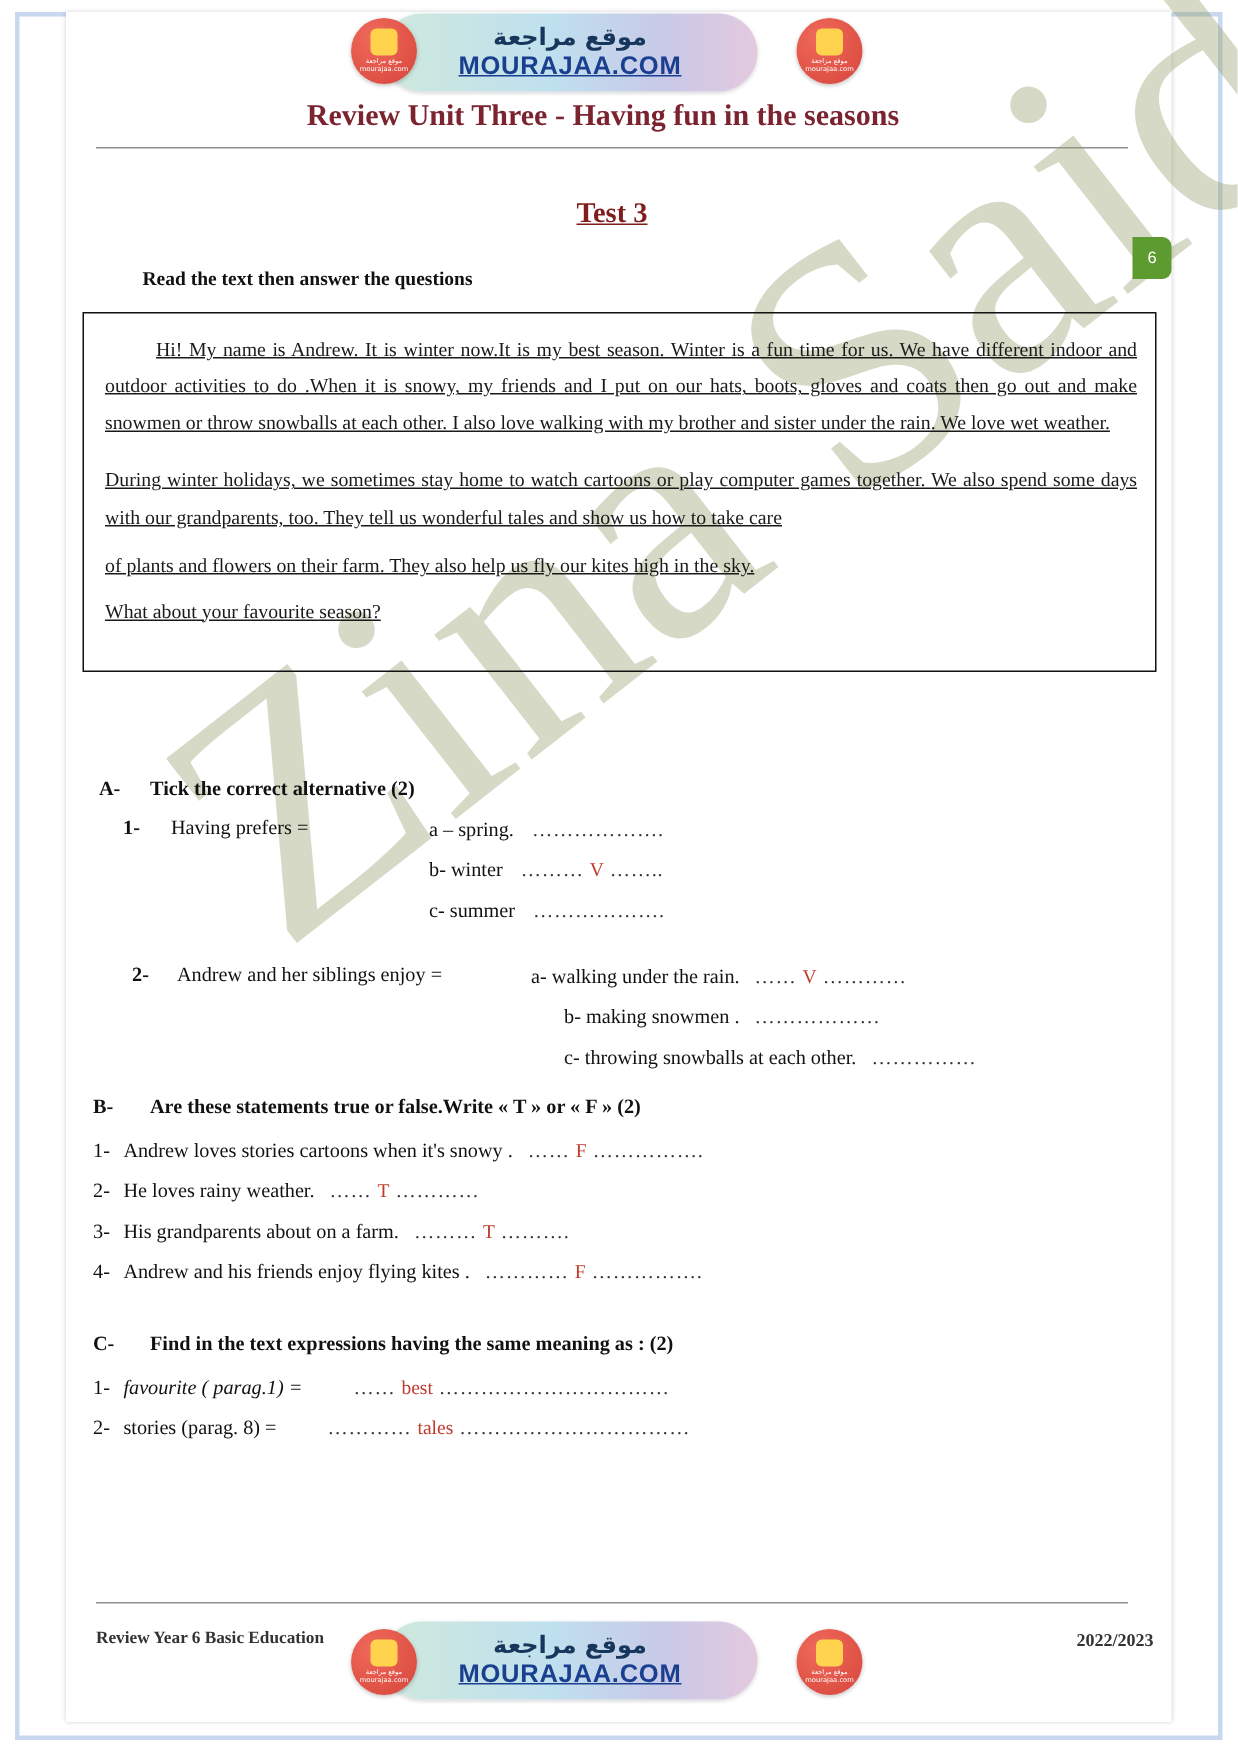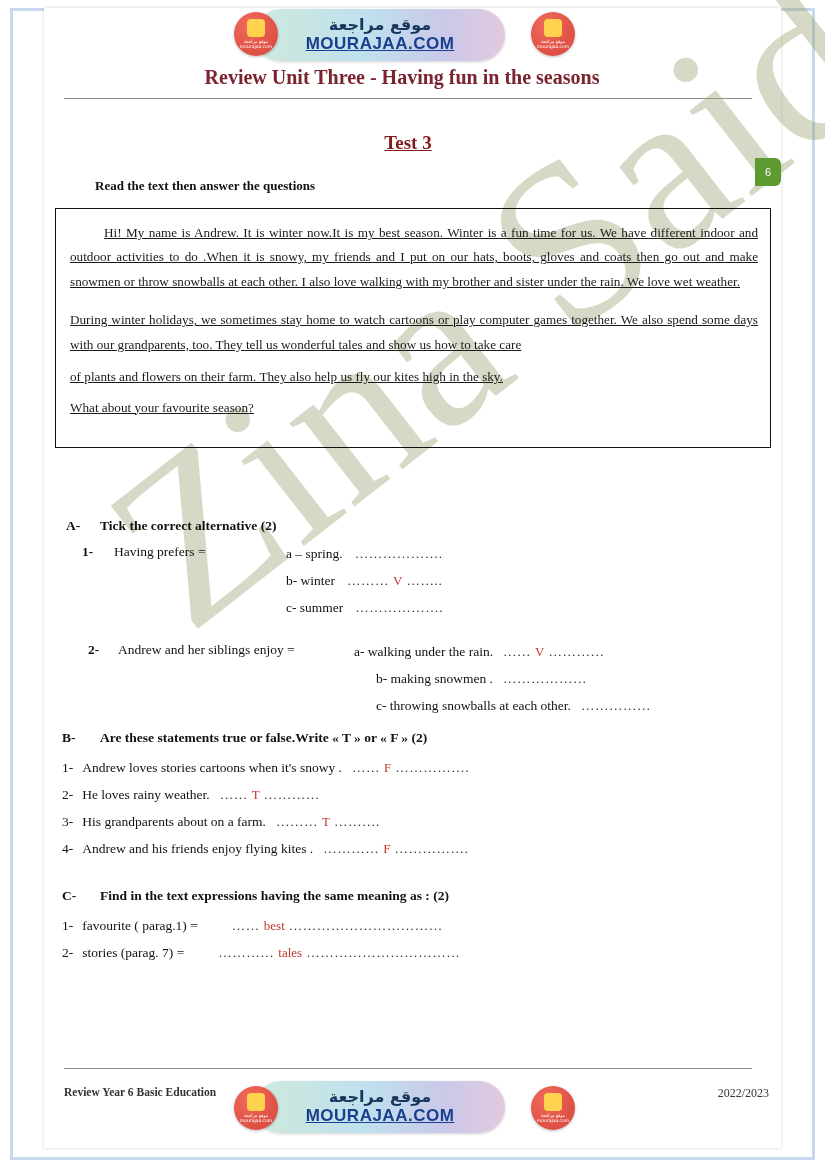--- a/index.html
+++ b/index.html
@@ -233,21 +233,21 @@
     position: absolute;
     left: 64px; top: 1086px;
     font-size: 11.5px;
     font-weight: bold;
     color: #333;
   }
   .footer-right {
     position: absolute;
     right: 56px; top: 1086px;
     font-size: 12px;
-    font-weight: normal;
+    font-weight: bold;
     color: #333;
   }
 </style>
 </head>
 <body>
 
 <div class="page">
   <div class="page-border"></div>
   <div class="sheet"></div>
 
@@ -371,28 +371,28 @@
   </div>
 
   <div class="q-block" style="left:62px; top:888px; width:700px;">
     <div style="display:flex; align-items:baseline;">
       <span class="lbl-bold" style="width:38px; display:inline-block;">C-</span>
       <span class="lbl-bold">Find in the text expressions having the same meaning as : (2)</span>
     </div>
 
     <div style="margin-top:12px;">
       <span class="txt">1-</span>
-      <span class="txt" style="margin-left:5px;">favourite ( parag.1)  =</span>
+      <span class="txt" style="margin-left:5px;font-style:italic;">favourite ( parag.1)  =</span>
       <span class="txt dots" style="margin-left:30px;">……</span>
       <span class="ans">best</span>
       <span class="txt dots">……………………………</span>
     </div>
     <div style="margin-top:9px;">
       <span class="txt">2-</span>
-      <span class="txt" style="margin-left:5px;">stories (parag. 7)  =</span>
+      <span class="txt" style="margin-left:5px;">stories (parag. 8)  =</span>
       <span class="txt dots" style="margin-left:30px;">…………</span>
       <span class="ans">tales</span>
       <span class="txt dots">……………………………</span>
     </div>
   </div>
 
   <div class="rule rule-bottom"></div>
   <div class="footer-left">Review Year 6 Basic Education</div>
   <div class="footer-right">2022/2023</div>
 

